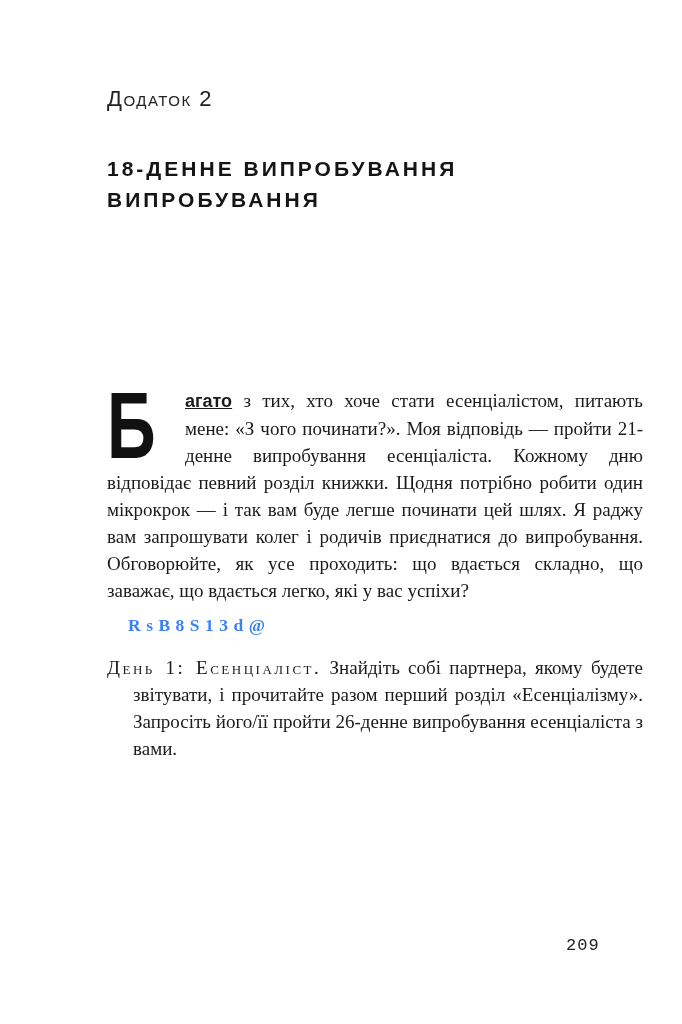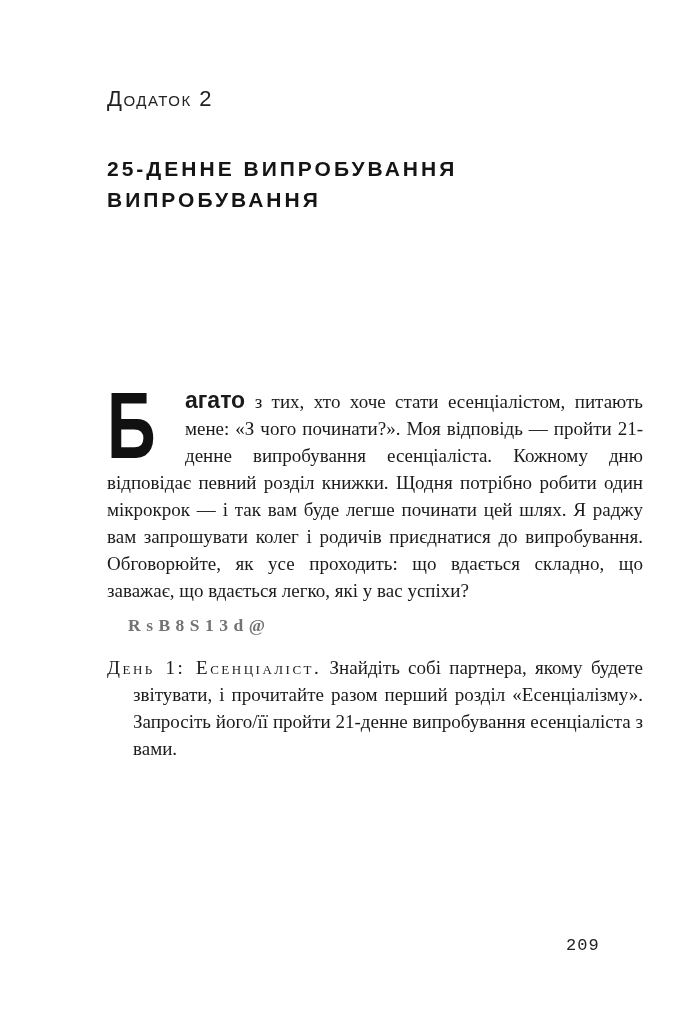--- a/index.html
+++ b/index.html
@@ -45,30 +45,31 @@
     font-weight:700;
     font-size:94px;
     line-height:78px;
     color:#111111;
     transform:scaleX(.72);
     transform-origin:left top;
   }
   .lead{
     font-family:"Liberation Sans", sans-serif;
     font-weight:700;
-    font-size:23px;
+    font-size:18px;
+    text-decoration:underline;
   }
   .indent{text-indent:22px;}
   .code{
     font-size:17.5px;
     font-weight:700;
     letter-spacing:5.5px;
     line-height:24px;
     margin:9px 0 9px 21px;
-    color:#737373;
+    color:#3b82f6;
   }
   .day{
     margin-top:17px;
     padding-left:26px;
     text-indent:-26px;
   }
   .day-label{
     font-variant:small-caps;
     letter-spacing:2.5px;
   }
@@ -82,31 +83,31 @@
   }
 </style>
 </head>
 <body>
 
 <div class="page">
 
   <div class="kicker">Додаток 2</div>
 
   <h1 class="title">
-    <span>25-ДЕННЕ ВИПРОБУВАННЯ</span><br>
+    <span>18-ДЕННЕ ВИПРОБУВАННЯ</span><br>
     <span>ВИПРОБУВАННЯ</span>
   </h1>
 
   <p class="p p1">
     <span class="dropcap">Б</span><b class="lead">агато</b><span> з тих, хто хоче стати есенціалістом, питають мене: «З чого починати?». Моя відповідь — пройти 21-денне випробування есенціаліста. Кожному дню відповідає певний розділ книжки. Щодня потрібно робити один мікрокрок — і так вам буде легше починати цей шлях. Я раджу вам запрошувати колег і родичів приєднатися до випробування. Обговорюйте, як усе проходить: що вдається складно, що заважає, що вдається легко, які у вас успіхи?</span>
   </p>
 
 
   <div class="code">RsB8S13d@</div>
 
 
   <p class="p day">
-    <span class="day-label">День 1: Есенціаліст.</span><span> Знайдіть собі партнера, якому будете звітувати, і прочитайте разом перший розділ «Есенціалізму». Запросіть його/її пройти 21-денне випробування есенціаліста з вами.</span>
+    <span class="day-label">День 1: Есенціаліст.</span><span> Знайдіть собі партнера, якому будете звітувати, і прочитайте разом перший розділ «Есенціалізму». Запросіть його/її пройти 26-денне випробування есенціаліста з вами.</span>
   </p>
 
   <div class="folio">209</div>
 
 </div>
 
 </body></html>

